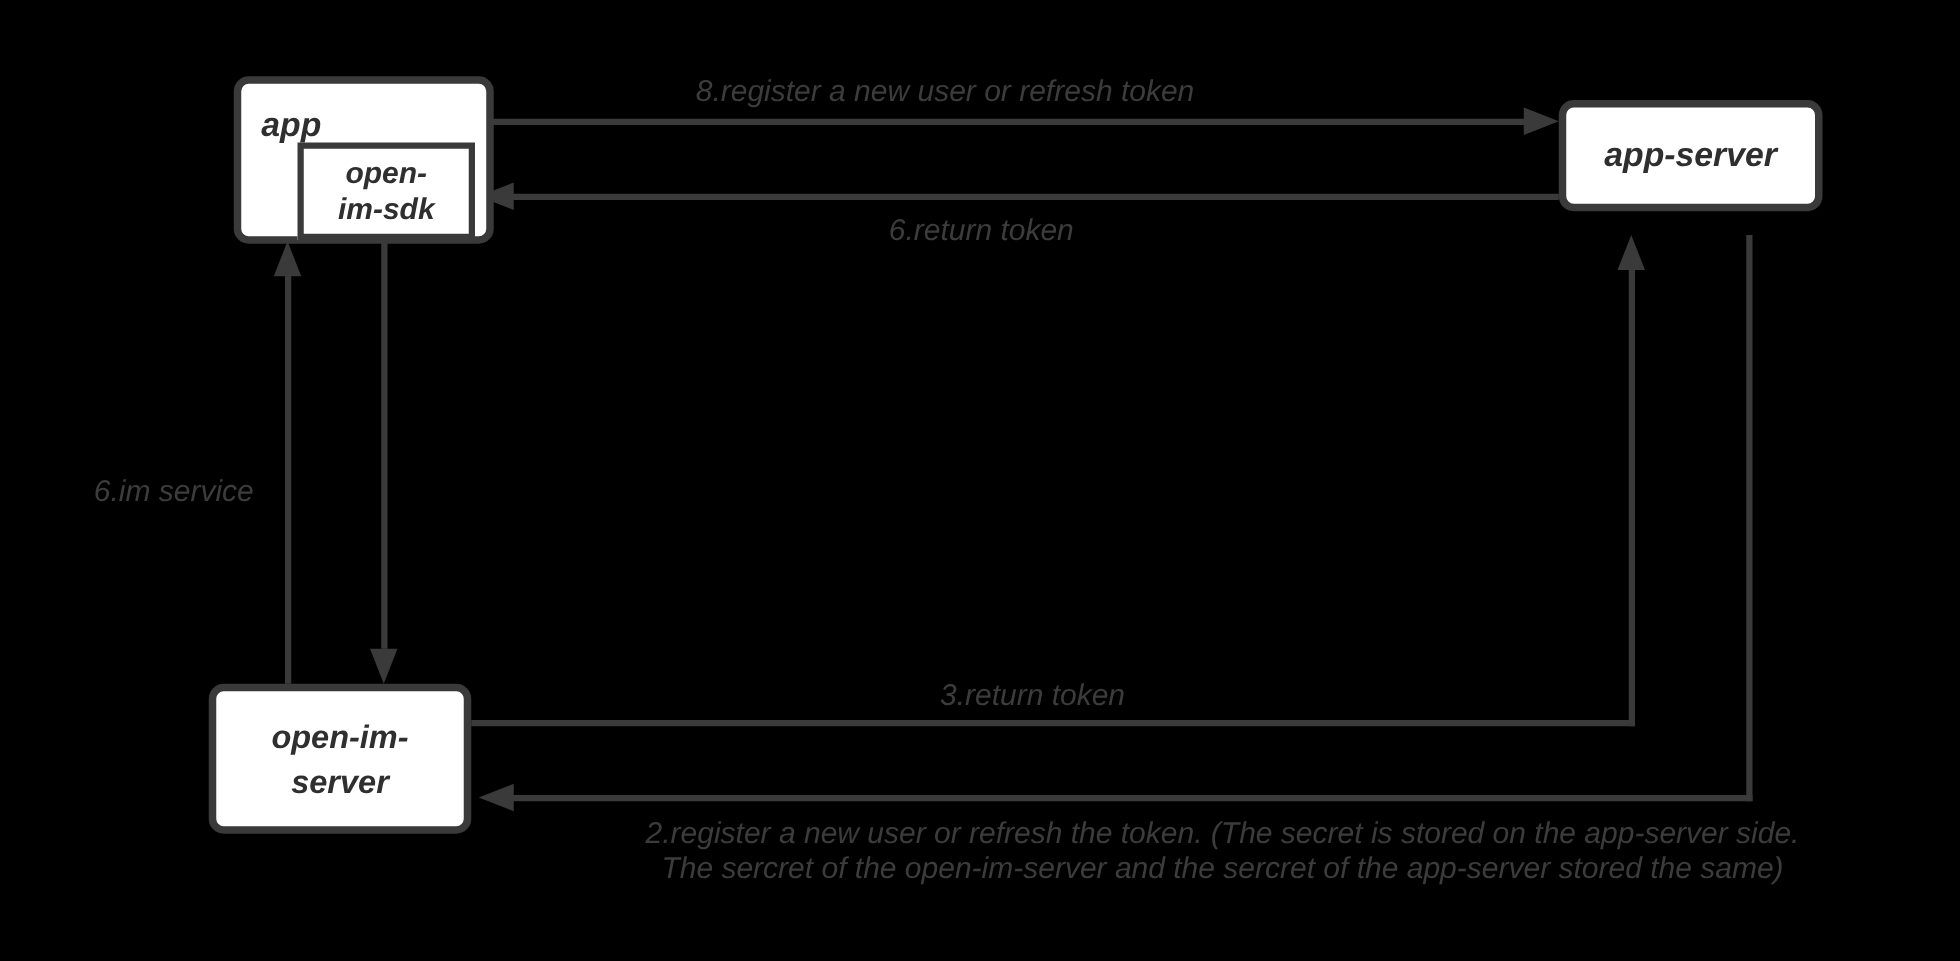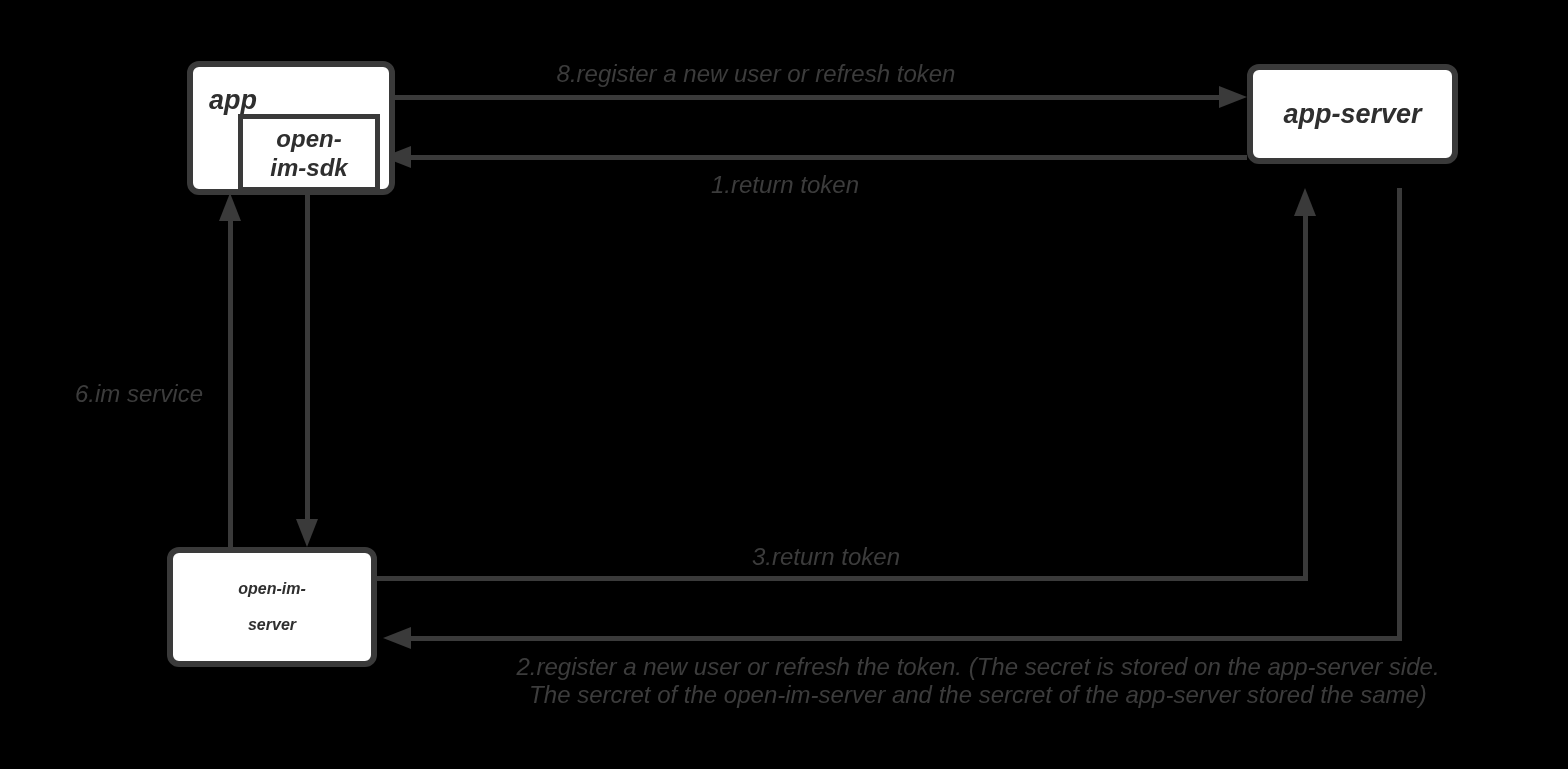--- a/index.html
+++ b/index.html
@@ -29,34 +29,34 @@
   .elabel{
     position:absolute;color:var(--labeltext,#3c3c3c);
     font-style:italic;font-size:24px;line-height:31px;
     white-space:nowrap;text-align:center;
     transform:translateX(-50%);
   }
   .app-label{position:absolute;left:16px;top:18px;font-size:27px;}
   .node-app{font-size:27px;}
   .node-sdk{font-size:24px;line-height:29px;border-width:5px;border-radius:0;}
   .node-appserver{font-size:27px;}
-  .node-imserver{font-size:16px;line-height:36px;}
+  .node-imserver{font-size:26px;line-height:36px;}
 </style>
 </head>
 <body style="--bg: #000000; --stroke: #3a3a3a; --fill: #ffffff; --boxtext: #2f2f2f; --labeltext: #3c3c3c;">
 
 <div class="canvas">
 
   <div class="hline" style="left:378px;top:95px;width:843px;"></div>
   <div class="ah ah-right" style="left:1219px;top:86px;"></div>
   <div class="elabel" style="left:756px;top:58px;">8.register a new user or refresh token</div>
 
   <div class="hline" style="left:409px;top:155px;width:838px;"></div>
   <div class="ah ah-left" style="left:383px;top:146px;"></div>
-  <div class="elabel" style="left:785px;top:169px;">1.return token</div>
+  <div class="elabel" style="left:785px;top:169px;">6.return token</div>
 
   <div class="vline" style="left:305px;top:192px;height:327px;"></div>
   <div class="ah ah-down" style="left:296px;top:519px;"></div>
 
   <div class="vline" style="left:228px;top:219px;height:328px;"></div>
   <div class="ah ah-up" style="left:219px;top:193px;"></div>
   <div class="elabel" style="left:139px;top:356px;margin-top:22px;">6.im service</div>
 
   <div class="hline" style="left:377px;top:576px;width:931px;"></div>
   <div class="vline" style="left:1303px;top:214px;height:367px;"></div>
@@ -72,21 +72,21 @@
   </div>
 
   <div class="box node-app" style="left:187px;top:61px;width:208px;height:134px;">
     <span class="app-label">app</span>
   </div>
   <div class="box node-sdk" style="left:238px;top:114px;width:142px;height:78px;">
     <div>open-</div>
     <div>im-sdk</div>
   </div>
 
-  <div class="box node-appserver" style="left:1247px;top:64px;width:211px;height:100px;">
+  <div class="box node-appserver" style="left:1247px;top:80px;width:211px;height:89px;">
     <span>app-server</span>
   </div>
 
   <div class="box node-imserver" style="left:167px;top:547px;width:210px;height:120px;">
     <div>open-im-</div>
     <div>server</div>
   </div>
 
 </div>
 

